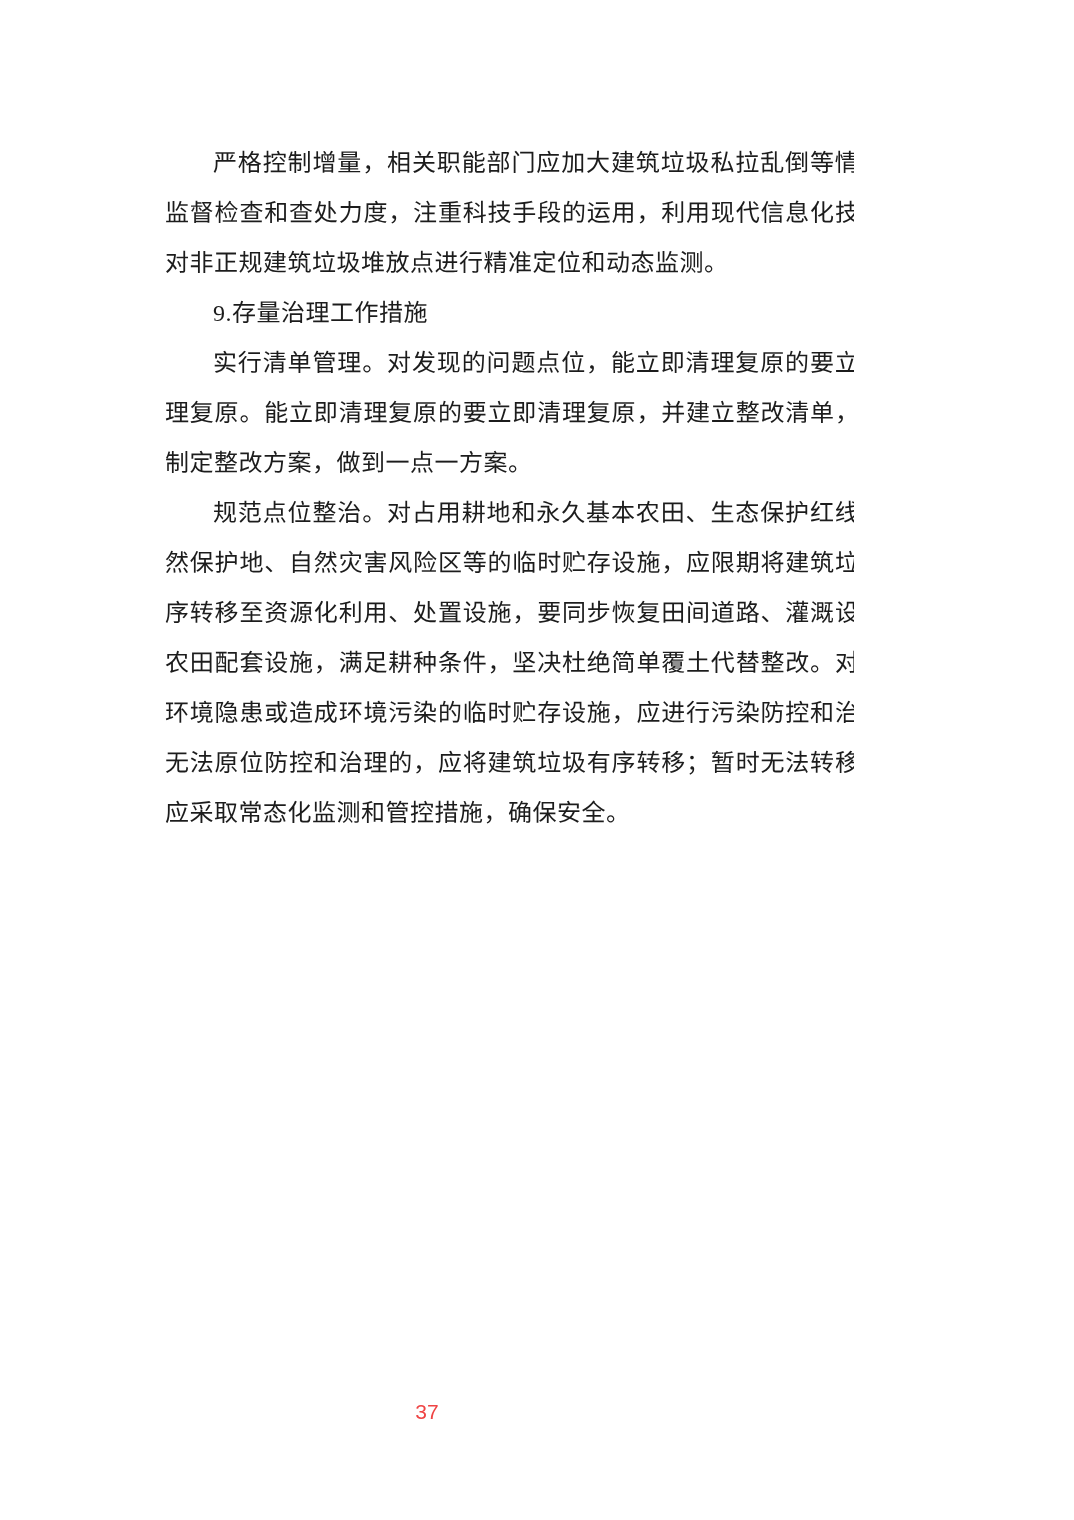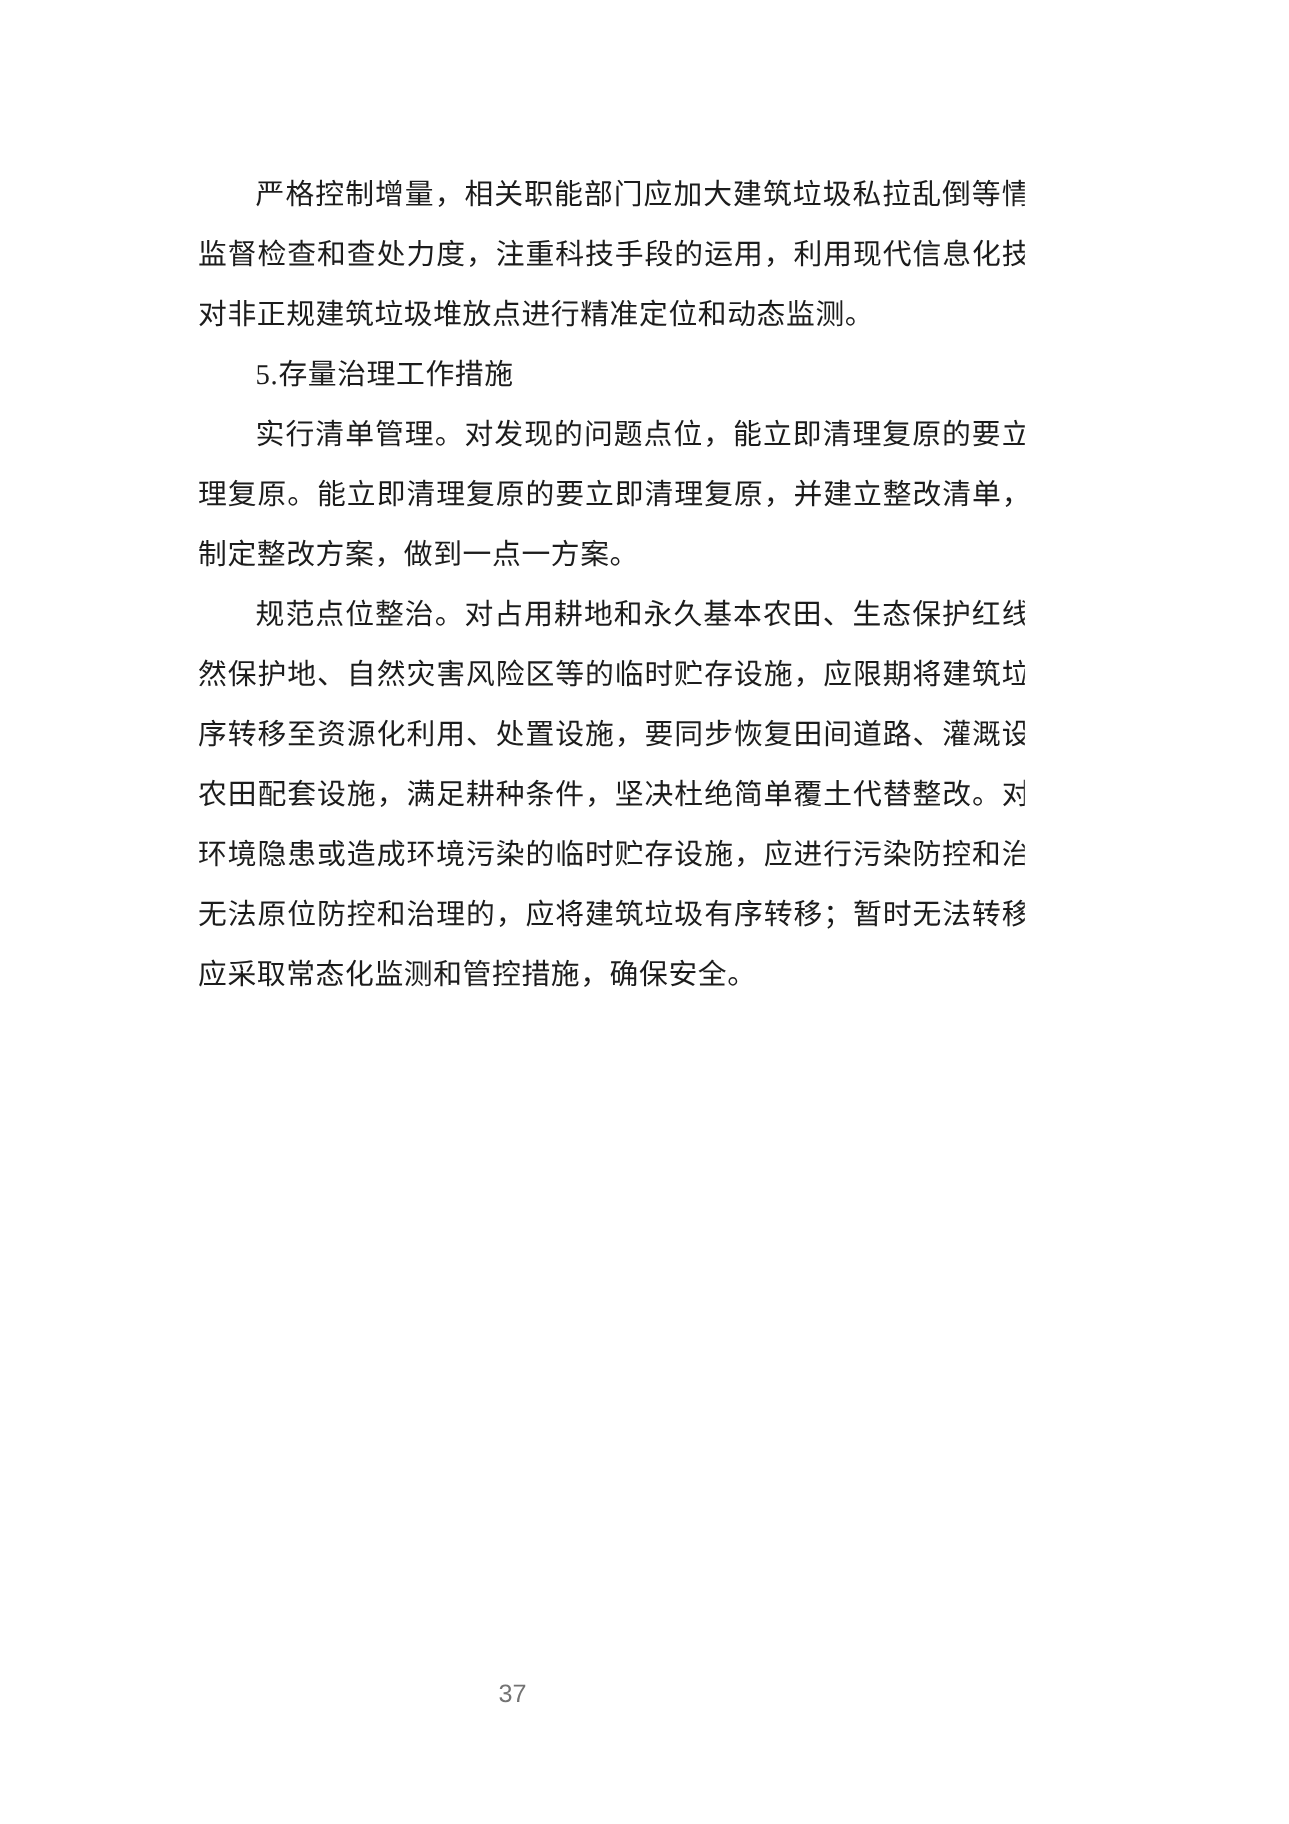--- a/index.html
+++ b/index.html
@@ -39,29 +39,29 @@
   .footer {
     position: absolute;
     left: 0;
     right: 0;
     top: 1400px;
     text-align: center;
   }
   .page-number {
     font-family: "Liberation Sans", "DejaVu Sans", sans-serif;
     font-size: 21px;
-    color: #737373;
+    color: #ef4444;
   }
 </style>
 </head>
 <body>
 
 <div class="page">
   <div class="content">
     <p class="para">严格控制增量，相关职能部门应加大建筑垃圾私拉乱倒等情况的监督检查和查处力度，注重科技手段的运用，利用现代信息化技术，对非正规建筑垃圾堆放点进行精准定位和动态监测。</p>
-    <p class="para">5.存量治理工作措施</p>
+    <p class="para">9.存量治理工作措施</p>
     <p class="para">实行清单管理。对发现的问题点位，能立即清理复原的要立即清理复原。能立即清理复原的要立即清理复原，并建立整改清单，按点制定整改方案，做到一点一方案。</p>
     <p class="para">规范点位整治。对占用耕地和永久基本农田、生态保护红线、自然保护地、自然灾害风险区等的临时贮存设施，应限期将建筑垃圾有序转移至资源化利用、处置设施，要同步恢复田间道路、灌溉设施等农田配套设施，满足耕种条件，坚决杜绝简单覆土代替整改。对存在环境隐患或造成环境污染的临时贮存设施，应进行污染防控和治理；无法原位防控和治理的，应将建筑垃圾有序转移；暂时无法转移的，应采取常态化监测和管控措施，确保安全。</p>
   </div>
   <div class="footer">
     <span class="page-number">37</span>
   </div>
 </div>
 
 </body></html>

